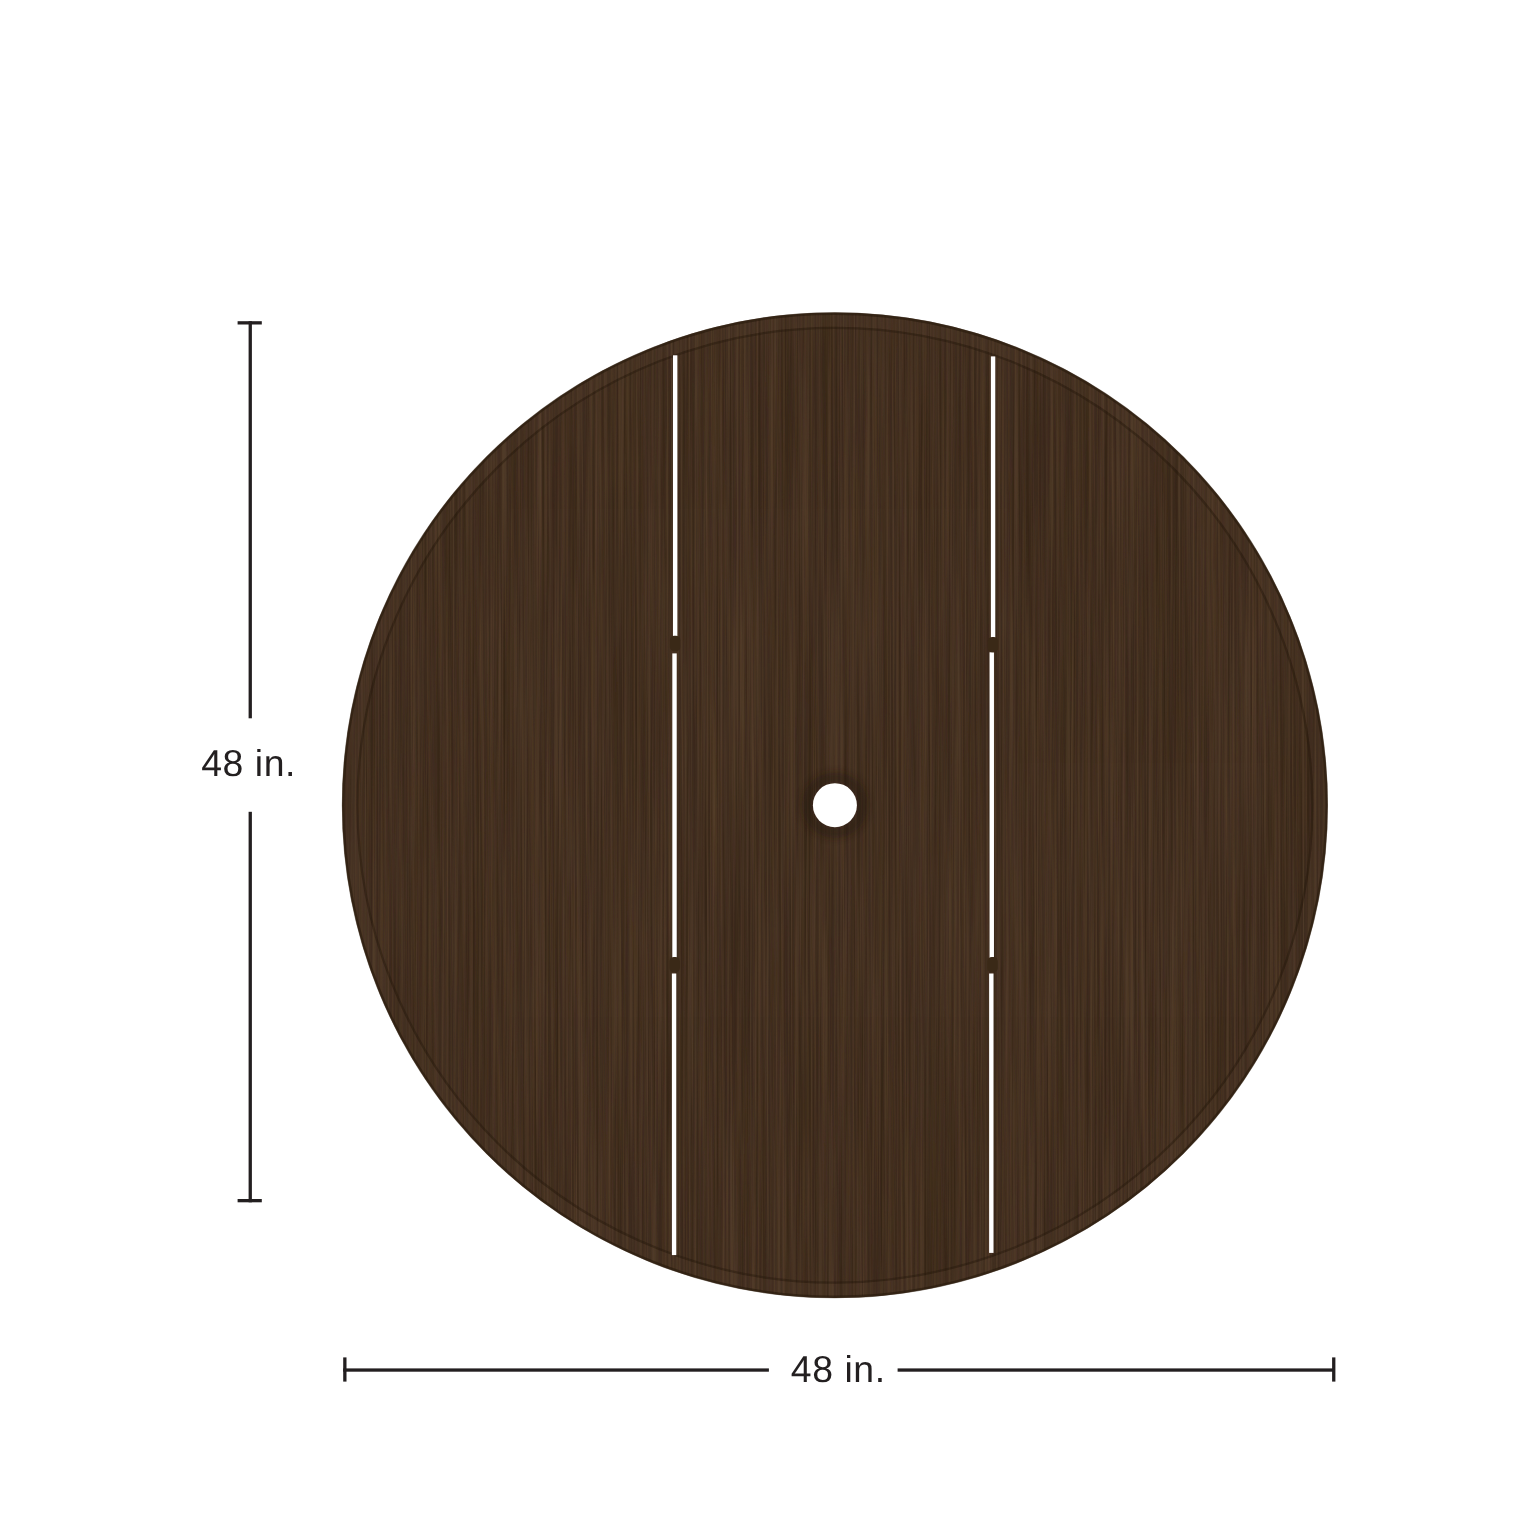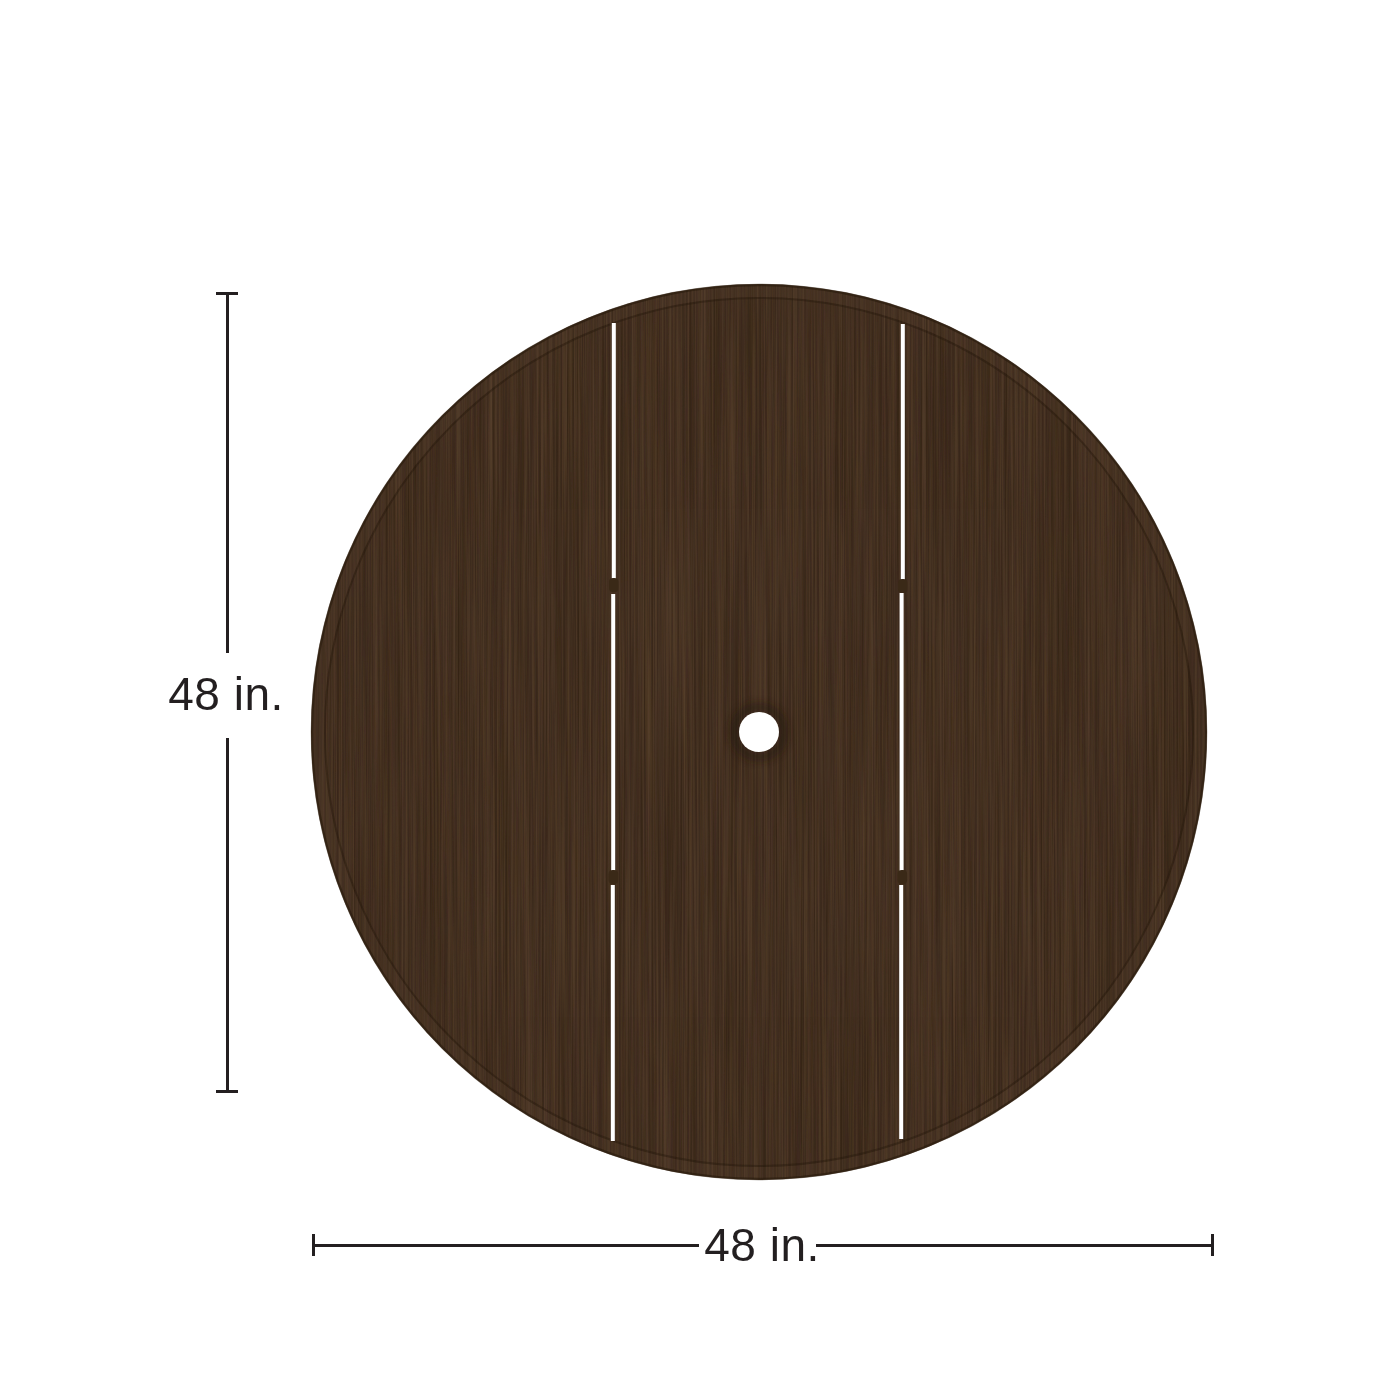--- a/index.html
+++ b/index.html
@@ -8,21 +8,21 @@
     background: #ffffff;
     position: relative;
     font-family: "Liberation Sans", sans-serif;
     overflow: hidden;
   }
   .dim-seg { position: absolute; }
   .dim-label {
     position: absolute;
     width: 170px; height: 50px;
     line-height: 50px;
-    font-size: 46px;
+    font-size: 34px;
     font-weight: 400;
     letter-spacing: 0.5px;
     text-align: center;
     white-space: nowrap;
   }
   .v-cap-top    { left: 216px; top: 292px;  width: 22px; height: 3px; }
   .v-seg-top    { left: 226px; top: 292px;  width: 3px;  height: 361px; }
   .v-label      { left: 141px; top: 669px; }
   .v-seg-bottom { left: 226px; top: 738px;  width: 3px;  height: 355px; }
   .v-cap-bottom { left: 216px; top: 1090px; width: 22px; height: 3px; }

